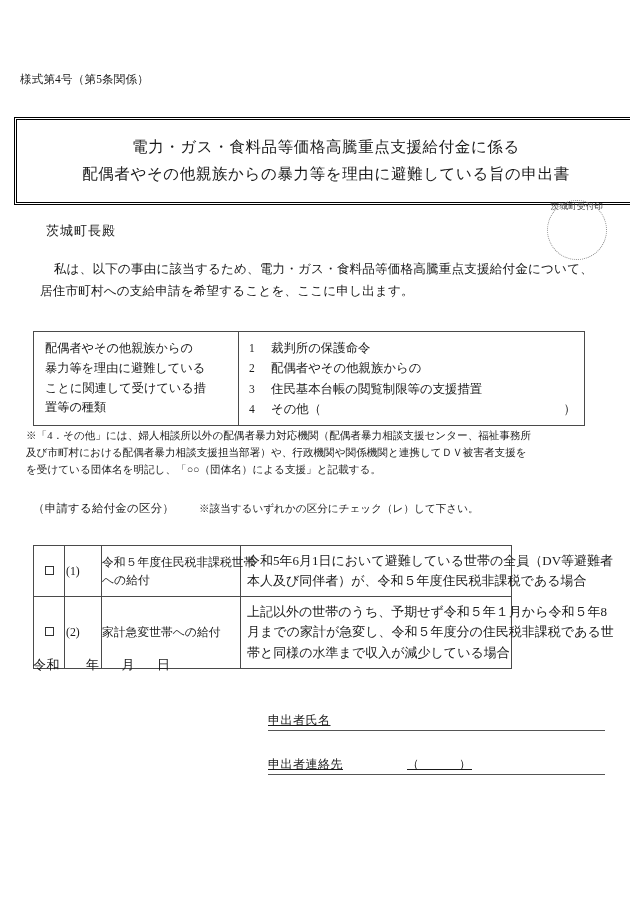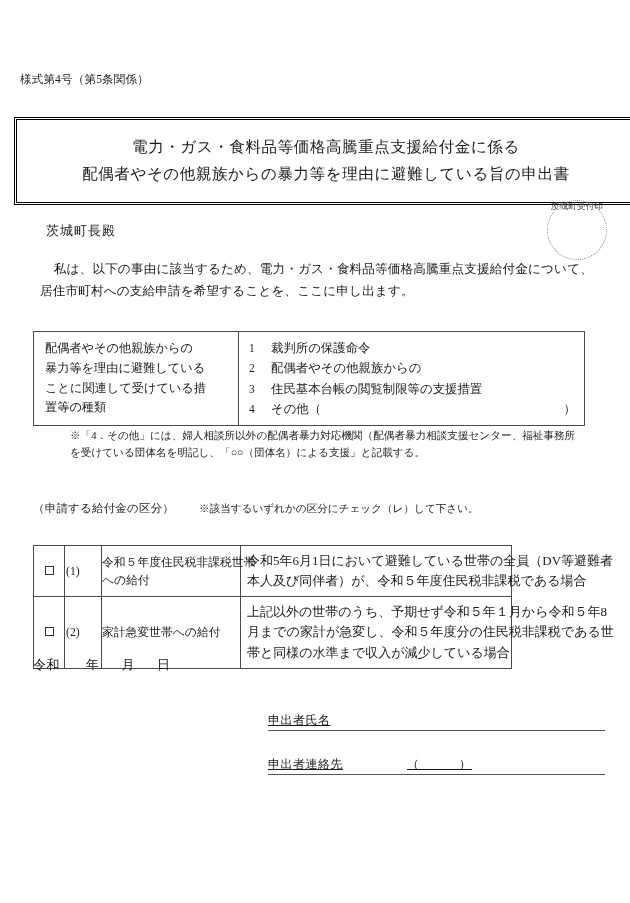--- a/index.html
+++ b/index.html
@@ -144,21 +144,21 @@
   
   .note {
     position: absolute;
     left: 26px;
     top: 427px;
     width: 588px;
     font-size: 10.6px;
     line-height: 1.62;
     letter-spacing: 0px;
   }
-  .note span { display: block; white-space: nowrap; margin-left: 44px; }
+  .note span { display: block; white-space: nowrap; }
 
   
   .category-line {
     position: absolute;
     left: 33px;
     top: 501px;
     font-size: 11.4px;
     white-space: nowrap;
   }
   .category-line .lead { letter-spacing: 0.3px; }
@@ -320,20 +320,21 @@
             <span>）</span>
           </span>
         </div>
       </td>
     </tr>
   </tbody>
     </table>
 
   <div class="note">
     <span>※「4．その他」には、婦人相談所以外の配偶者暴力対応機関（配偶者暴力相談支援センター、福祉事務所</span>
+    <span>及び市町村における配偶者暴力相談支援担当部署）や、行政機関や関係機関と連携してＤＶ被害者支援を</span>
     <span>を受けている団体名を明記し、「○○（団体名）による支援」と記載する。</span>
   </div>
 
   <div class="category-line">
     <span class="lead">（申請する給付金の区分）</span>
     <span class="sub">※該当するいずれかの区分にチェック（レ）して下さい。</span>
   </div>
 
 
   <table class="benefit-table">

